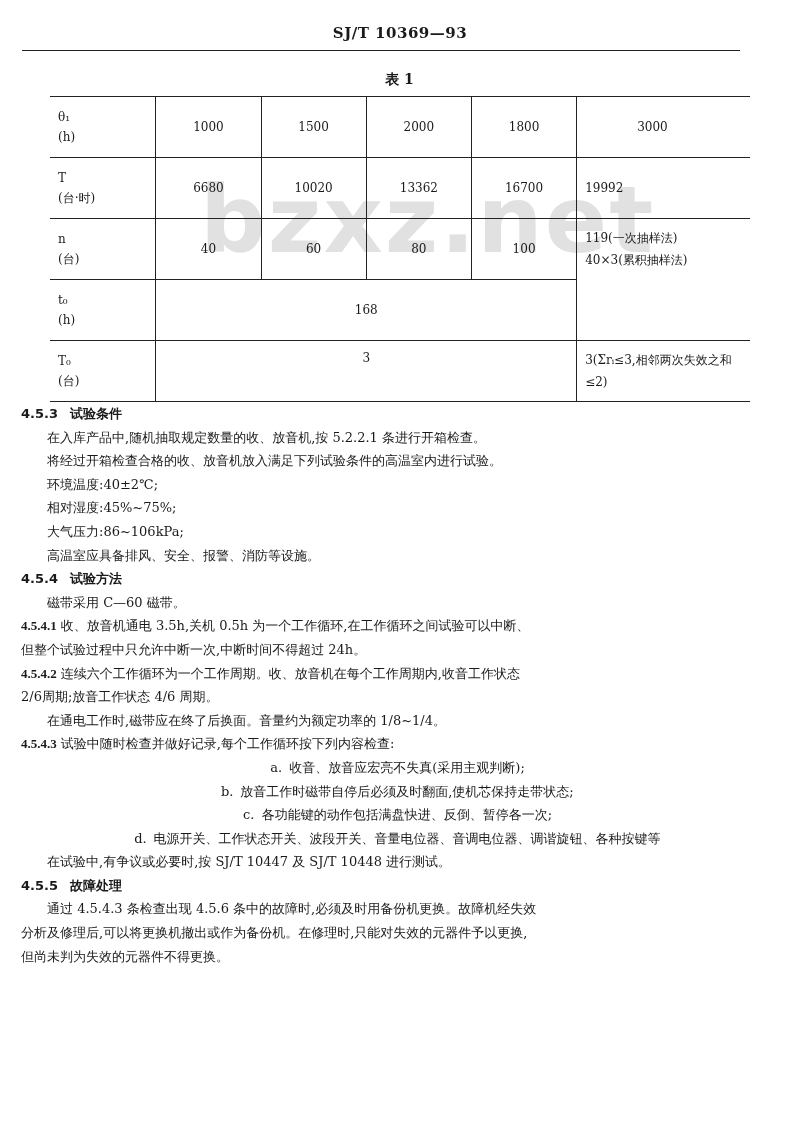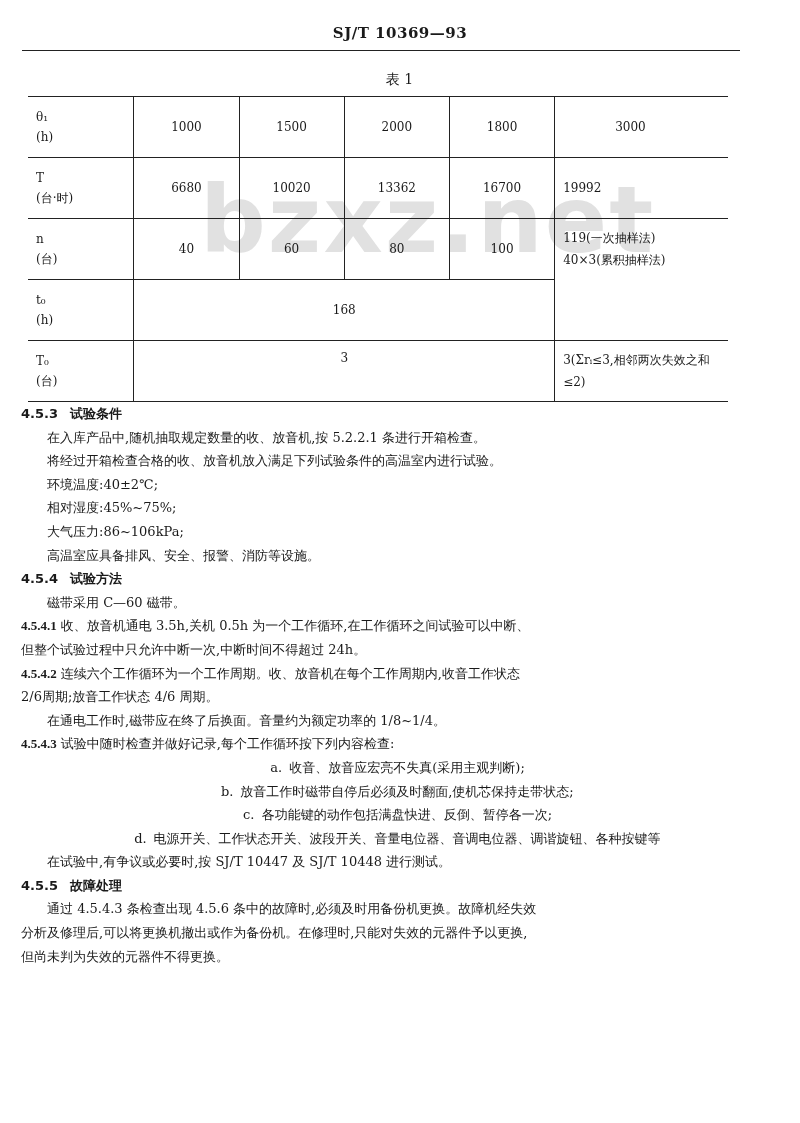--- a/index.html
+++ b/index.html
@@ -4,25 +4,25 @@
 <style>
   html, body { margin: 0; padding: 0; background: #ffffff; }
   body { width: 800px; height: 1123px; position: relative; overflow: hidden;
          font-family: "DejaVu Serif", "Liberation Serif", serif; color: #1a1a1a; }
   .page { position: absolute; left: 0; top: 0; width: 800px; height: 1123px; }
   .std-header { position: absolute; top: 24px; left: 0; width: 800px; text-align: center;
                 font-size: 15px; font-weight: bold; letter-spacing: 0.5px; }
   .header-rule { position: absolute; top: 50px; left: 22px; width: 718px; height: 0;
                  border-top: 1.5px solid #222; }
   .table-caption { position: absolute; top: 71px; left: 0; width: 799px; text-align: center;
-                   font-size: 14px; font-weight: normal; }
+                   font-size: 14px; font-weight: bold; }
   .watermark { position: absolute; top: 167px; left: 200px; font-family: "DejaVu Sans", sans-serif;
                font-size: 92px; font-weight: bold; color: #dcdcdc; opacity: 0.85; letter-spacing: 2px;
                pointer-events: none; z-index: 0; }
-  table.data { position: absolute; top: 96px; left: 28px; width: 700px; border-collapse: collapse;
+  table.data { position: absolute; top: 96px; left: 50px; width: 700px; border-collapse: collapse;
                z-index: 1; font-size: 12px; }
   table.data td { border-top: 1.5px solid #222; border-bottom: 1.5px solid #222;
                   border-left: 1px solid #222; border-right: 1px solid #222; padding: 0;
                   vertical-align: middle; }
   table.data tr td:first-child { border-left: none; }
   table.data tr td:last-child { border-right: none; }
   table.data td.lbl { width: 84px; padding-left: 8px; line-height: 20px; font-size: 12px; }
   table.data td.num { text-align: center; width: 91px; }
   table.data td.wide { padding-left: 8px; line-height: 22px; }
   table.data tr { height: 61px; }

